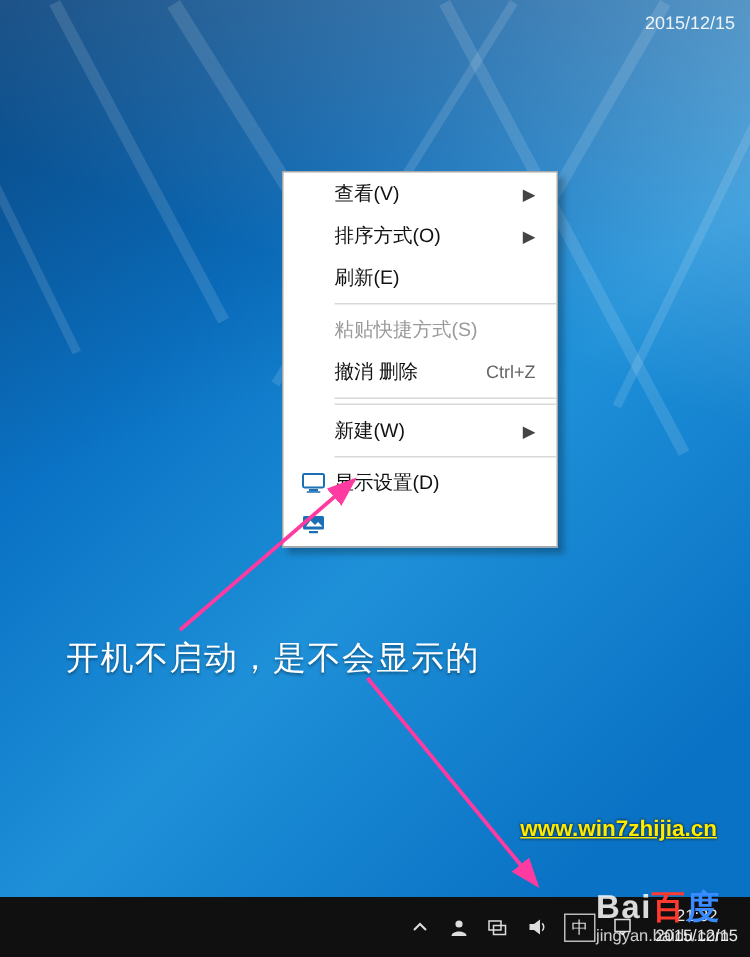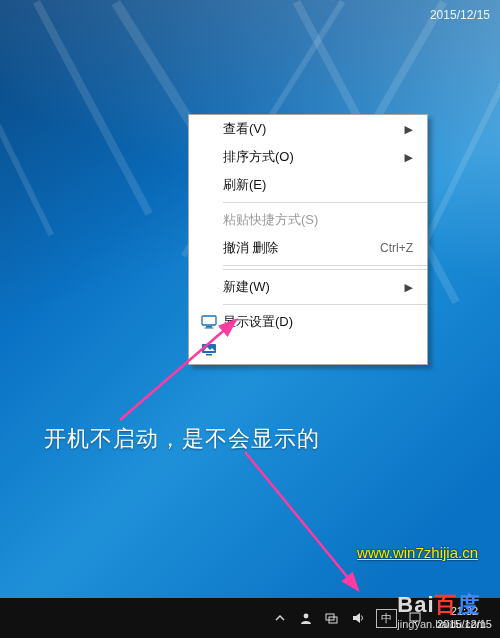--- a/index.html
+++ b/index.html
@@ -21,21 +21,21 @@
   .b1{ top:0; left:40px; width:240px; height:8px; transform:rotate(62deg);}
   .b2{ top:0; left:120px; width:280px; height:10px; transform:rotate(58deg);}
   .b3{ top:0; left:-60px; width:260px; height:6px; transform:rotate(64deg);}
   .b4{ top:0; left:300px; width:340px; height:8px; transform:rotate(62deg);}
   .b5{ top:0; right:-40px; width:300px; height:6px; transform:rotate(-64deg); transform-origin:top right;}
   .b6{ top:0; right:60px; width:340px; height:8px; transform:rotate(-60deg); transform-origin:top right;}
   .b7{ top:0; right:160px; width:300px; height:6px; transform:rotate(-58deg); transform-origin:top right;}
 
   
   .ctx {
-    position:absolute; top:114px; left:188px; width:240px;
+    position:absolute; top:114px; left:188px; width:184px;
     background:#fff; border:1px solid #a8a8a8;
     box-shadow: 4px 4px 4px rgba(0,0,0,.25);
     font-size:13px; color:#111;
   }
   .sep { height:1px; background:#d8d8d8; margin:3px 0 3px 34px;}
   .ctx-row {
     display:flex; align-items:center; height:28px;
     padding: 0 14px 0 8px;
   }
   .ctx-row .ico { width:24px; display:flex; justify-content:center; align-items:center;}
@@ -49,21 +49,21 @@
   
   .anno {
     position:absolute; left:44px; top:424px; color:#fff;
     font-size:22px; font-weight:400; letter-spacing:1px;
     text-shadow: 0 1px 2px rgba(0,0,0,.4);
   }
   .arrow-line { position:absolute; pointer-events:none; }
 
   
   .wlink { position:absolute; right:22px; top:544px;
-    color:#ffeb00; font-size:15px; font-weight:400;
+    color:#ffeb00; font-size:15px; font-weight:700;
     text-decoration:underline; text-shadow:0 0 2px #000;}
 
   
   .taskbar {
     position:absolute; left:0; right:0; bottom:0; height:40px;
     background:#101010; display:flex; align-items:center;
     color:#fff; font-size:12px;
   }
   .tray { margin-left:auto; display:flex; align-items:center; gap:10px;
     padding-right:8px;}

